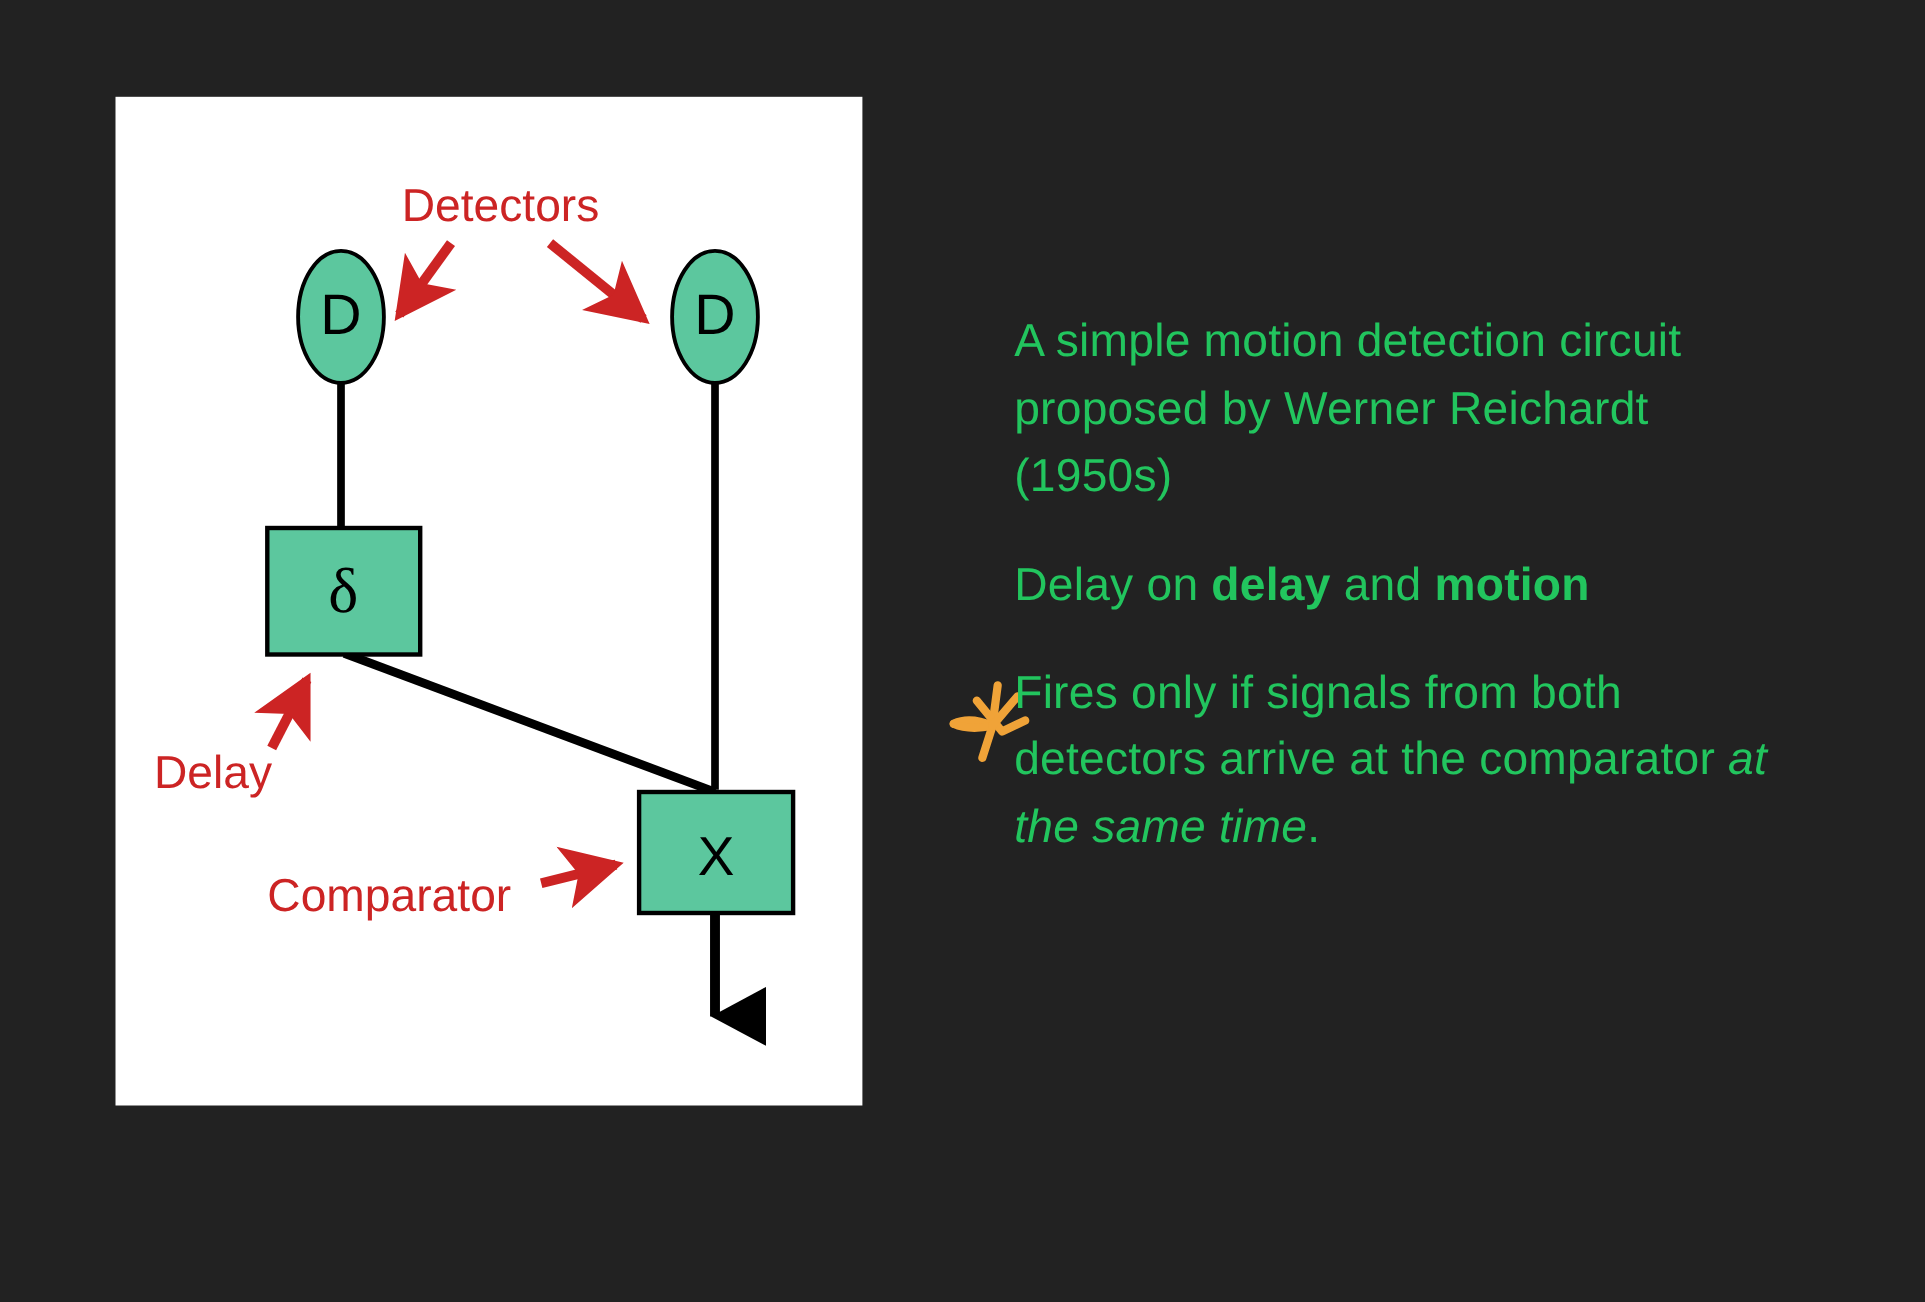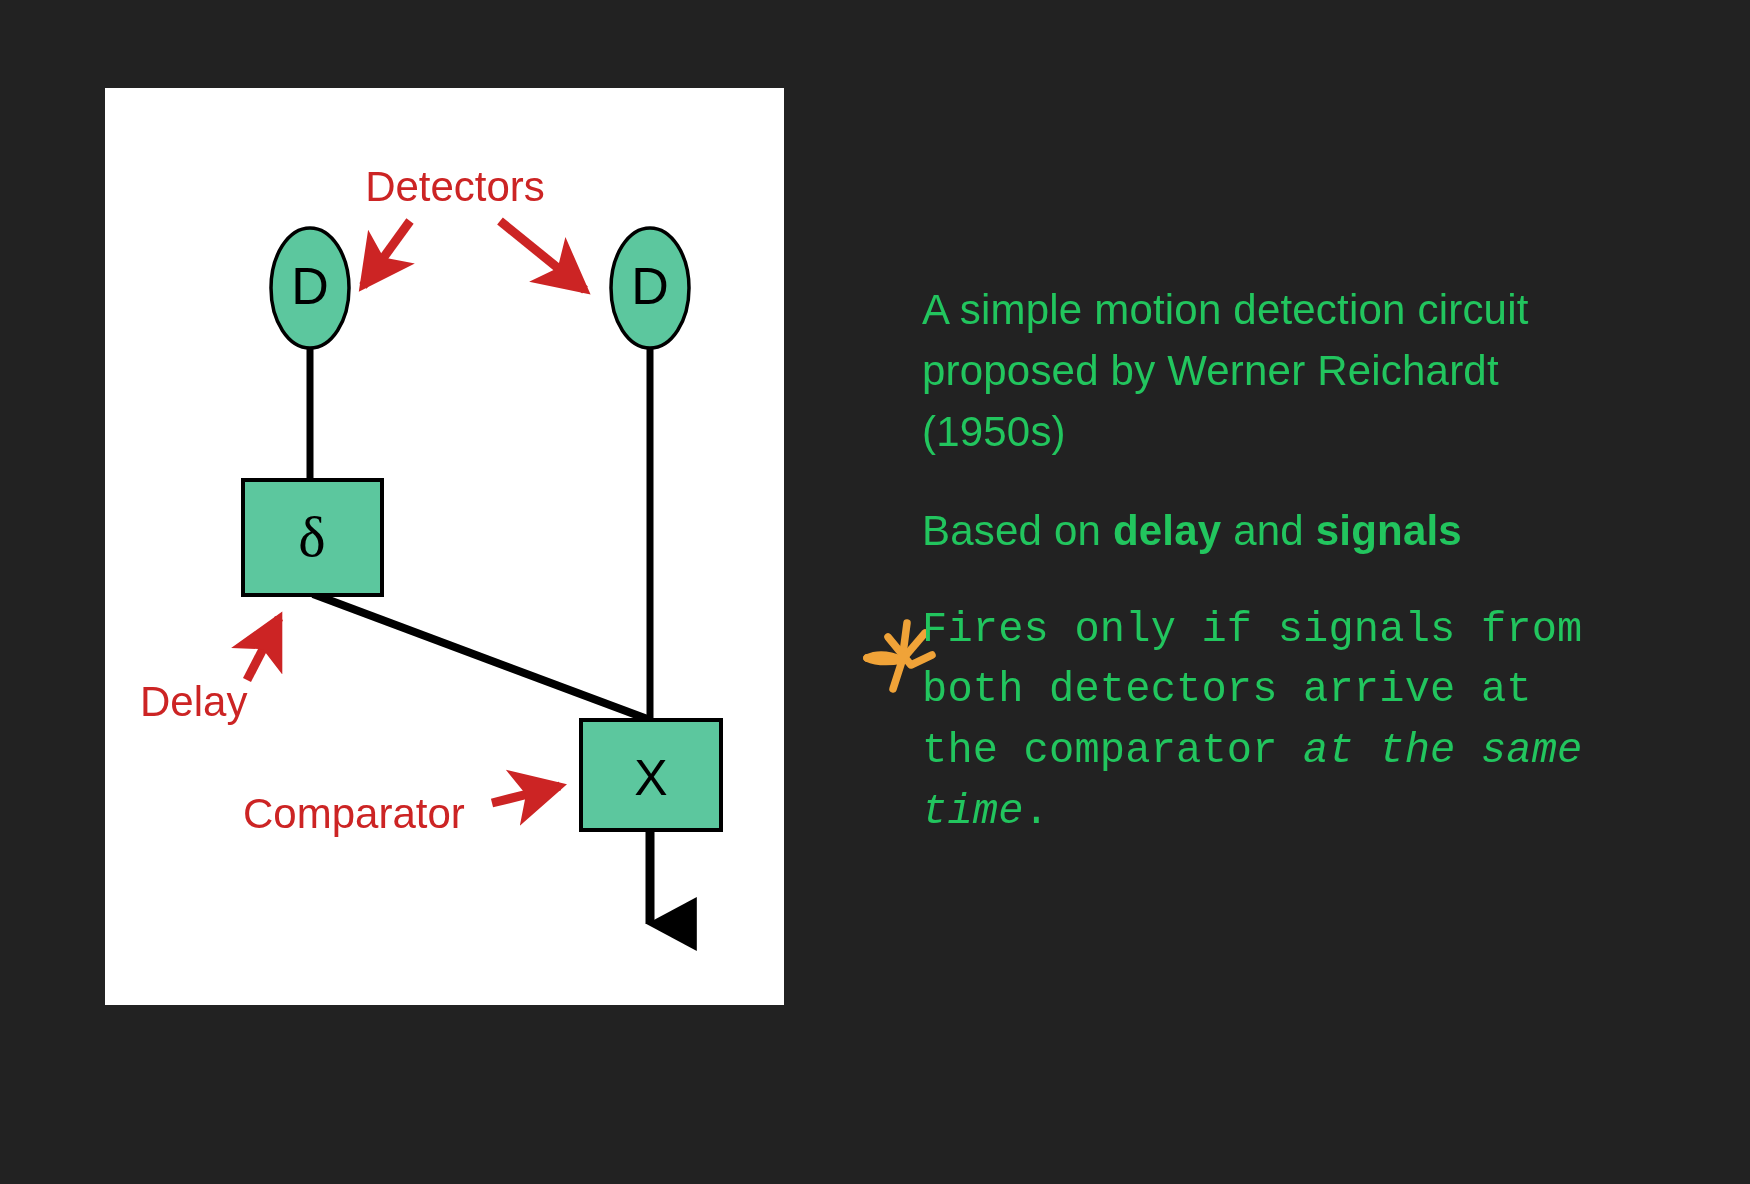--- a/index.html
+++ b/index.html
@@ -48,21 +48,21 @@
     width: 700px;
   }
   .para {
     color: #22c55e;
     font-size: 42px;
     line-height: 1.45;
     font-weight: 400;
     letter-spacing: 0.2px;
     margin: 0 0 38px 0;
   }
-  .para:last-child { margin-bottom: 0; font-family: Liberation Mono, monospace; }
+  .para:last-child { margin-bottom: 0; }
   .para b { font-weight: 700; }
   .para i { font-style: italic; }
 
   
   #star-mark {
     position: absolute;
     left: 862px;
     top: 615px;
     width: 78px;
     height: 82px;
@@ -146,21 +146,21 @@
     </g>
   </svg>
 
   <div id="text-column">
 
     <p class="para">
       <span>A simple motion detection circuit proposed by Werner Reichardt (1950s)</span>
     </p>
 
     <p class="para">
-      <span>Based on </span><b>delay</b><span> and </span><b>signals</b>
+      <span>Delay on </span><b>delay</b><span> and </span><b>motion</b>
     </p>
 
     <p class="para">
       <span>Fires only if signals from both detectors arrive at the comparator </span><i>at the same time</i><span>.</span>
     </p>
 
   </div>
 
 </div>
 

